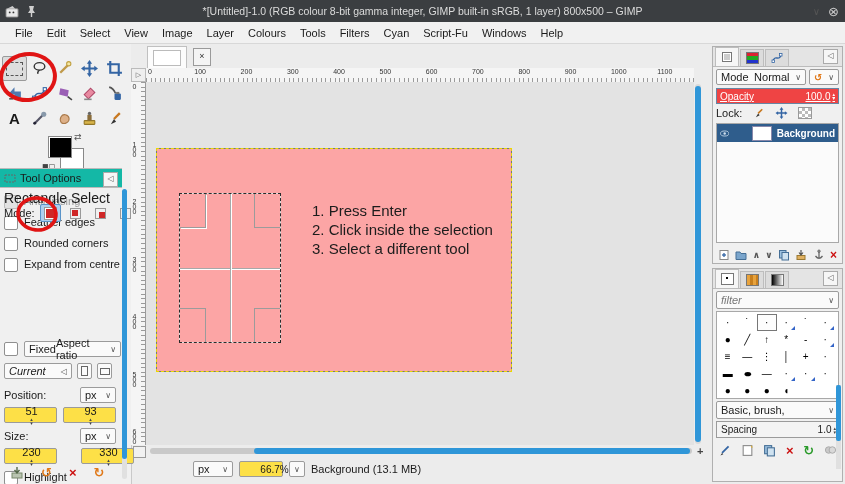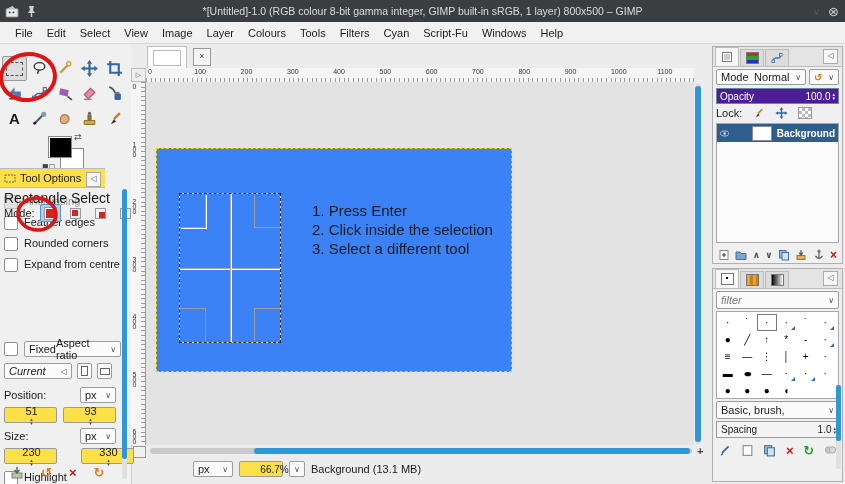--- a/index.html
+++ b/index.html
@@ -20,21 +20,21 @@
   .left-col{left:0;top:44px;width:131px;height:440px;background:#f0f0f0;border-right:1px solid #c9c9c9;}
   .tool-grid{position:absolute;left:2px;top:12px;width:126px;display:flex;flex-wrap:wrap;}
   .tool-btn{width:25px;height:25px;display:flex;align-items:center;justify-content:center;}
   .tool-btn.pressed{background:#dcdcdc;border:1px solid #9a9a9a;border-radius:2px;box-sizing:border-box;}
   .swatches{position:absolute;left:48px;top:92px;width:40px;height:36px;}
   .sw-fg{position:absolute;left:0;top:0;width:22px;height:20px;background:#000;border:1px solid #888;box-shadow:1px 1px 0 #fff inset;}
   .sw-bg{position:absolute;left:12px;top:12px;width:22px;height:20px;background:#fff;border:1px solid #888;}
   .sw-mini{position:absolute;left:-6px;top:26px;font-size:8px;color:#444;}
   .sw-swap{position:absolute;left:26px;top:-4px;font-size:9px;color:#555;}
   
-  .to-header{position:absolute;left:0px;top:124px;width:105px;height:20px;background:#fde047;border-top:1px solid #bbb;border-bottom:1px solid #bbb;display:flex;align-items:center;padding-left:4px;box-sizing:border-box;gap:4px;}
+  .to-header{position:absolute;left:0px;top:124px;width:122px;height:20px;background:#14b8a6;border-top:1px solid #bbb;border-bottom:1px solid #bbb;display:flex;align-items:center;padding-left:4px;box-sizing:border-box;gap:4px;}
   .detach-btn{position:absolute;right:4px;top:3px;width:13px;height:13px;border:1px solid #aaa;background:#f6f6f6;font-size:8px;line-height:12px;text-align:center;color:#666;}
   .to-body{position:absolute;left:0;top:144px;width:131px;height:296px;}
   .to-row{position:absolute;left:4px;}
   .chk{display:inline-block;width:12px;height:12px;border:1px solid #8f8f8f;background:#fff;border-radius:2px;vertical-align:middle;margin-right:6px;}
   .chk.disabled{background:#e2e2e2;border-color:#bbb;}
   .lbl-dis{color:#9a9a9a;}
   .dd{border:1px solid #9b9b9b;border-radius:2px;background:#fafafa;display:inline-flex;align-items:center;justify-content:space-between;box-sizing:border-box;padding:0 4px;height:16px;}
   .chev{font-size:8px;color:#555;}
   .spin{border:1px solid #9b9b9b;border-radius:2px;background:#fde047;display:inline-flex;align-items:center;justify-content:center;box-sizing:border-box;padding:0 2px 0 4px;height:16px;flex-direction:column;}
   .spin-ar{display:flex;flex-direction:column;font-size:5px;line-height:4px;color:#444;}
@@ -57,21 +57,21 @@
           background-image:repeating-linear-gradient(90deg,#9a9a9a 0 1px,transparent 1px 4.6px);
           background-size:100% 4px;background-position:0 bottom;background-repeat:no-repeat;display:flex;overflow:hidden;}
   .hruler span{width:46.3px;flex:none;font-size:7px;color:#333;padding-left:2px;box-sizing:border-box;}
   .ruler-corner{left:131px;top:68px;width:15px;height:14px;background:#efefef;border:1px solid #bbb;box-sizing:border-box;font-size:7px;text-align:center;line-height:12px;color:#555;}
   .vruler{left:131px;top:82px;width:15px;height:363px;background:#f5f5f5;border-right:1px solid #9a9a9a;
           background-image:repeating-linear-gradient(180deg,#9a9a9a 0 1px,transparent 1px 4.6px);
           background-size:4px 100%;background-position:right 0;background-repeat:no-repeat;
           display:flex;flex-direction:column;overflow:hidden;box-sizing:border-box;}
   .vruler span{height:57.5px;flex:none;font-size:7px;color:#333;writing-mode:vertical-lr;text-orientation:upright;letter-spacing:-2px;padding-top:1px;box-sizing:border-box;}
   .viewport{left:146px;top:82px;width:548px;height:363px;background:#e3e3e3;overflow:hidden;}
-  .canvas-img{position:absolute;left:10px;top:66px;width:354px;height:222px;background:#3b82f6;border:1px solid #777;}
+  .canvas-img{position:absolute;left:10px;top:66px;width:354px;height:222px;background:#fca5a5;border:1px solid #777;}
   .layer-ants{position:absolute;left:-1px;top:-1px;right:-1px;bottom:-1px;border:1px dashed #e8d800;pointer-events:none;}
   .sel-rect{position:absolute;left:22px;top:44px;width:100px;height:148px;border:1px solid #ddd;}
   .sel-ants{position:absolute;left:-1px;top:-1px;right:-1px;bottom:-1px;border:1px dashed #2a2a2a;}
   .sel-h{position:absolute;width:25px;height:33px;}
   .sel-h.tl{left:0;top:0;border-right:1px solid #9b9b9b;border-bottom:1px solid #9b9b9b;box-shadow:1px 1px 0 #fff;}
   .sel-h.tr{right:0;top:0;border-left:1px solid #9b9b9b;border-bottom:1px solid #9b9b9b;}
   .sel-h.bl{left:0;bottom:0;border-right:1px solid #9b9b9b;border-top:1px solid #9b9b9b;}
   .sel-h.br{right:0;bottom:0;border-left:1px solid #9b9b9b;border-top:1px solid #9b9b9b;}
   .sel-cl-h{position:absolute;left:0;right:0;top:50%;height:1px;background:#a8a8a8;box-shadow:0 1px 0 #fff;}
   .sel-cl-v{position:absolute;top:0;bottom:0;left:50%;width:1px;background:#a8a8a8;box-shadow:1px 0 0 #fff;}
@@ -83,21 +83,21 @@
   .qmask{left:133px;top:446px;width:11px;height:10px;border:1px solid #9a9a9a;background:#f1f1f1;}
   .navbtn{left:697px;top:446px;width:12px;height:12px;font-size:11px;line-height:11px;color:#444;font-weight:bold;}
   .statusbar{left:131px;top:456px;width:579px;height:26px;display:flex;align-items:center;gap:6px;padding-left:62px;box-sizing:border-box;}
   
   .right-col{left:710px;top:44px;width:135px;height:440px;background:#ececec;}
   .dlg{position:absolute;left:2px;width:131px;background:#f0f0f0;border:1px solid #b0b0b0;box-sizing:border-box;}
   .dtabs{display:flex;align-items:flex-end;height:19px;background:#e4e4e4;border-bottom:1px solid #bbb;padding-left:2px;gap:1px;position:relative;}
   .dtab{width:24px;height:17px;display:flex;align-items:center;justify-content:center;border:1px solid #bdbdbd;border-bottom:none;background:#dcdcdc;box-sizing:border-box;}
   .dtab.sel{background:#f6f6f6;height:19px;}
   .rowflex{display:flex;align-items:center;gap:3px;padding:2px 3px;}
-  .opacity-bar{position:relative;height:14px;margin:1px 3px;background:#4c1d95;border:1px solid #6685a3;color:#fff;display:flex;align-items:center;justify-content:space-between;padding:0 3px;font-size:10px;}
+  .opacity-bar{position:relative;height:14px;margin:1px 3px;background:#ef4444;border:1px solid #6685a3;color:#fff;display:flex;align-items:center;justify-content:space-between;padding:0 3px;font-size:10px;text-decoration:underline;}
   .layer-list{margin:2px 3px;background:#fbfbfb;border:1px solid #a8a8a8;height:118px;position:relative;}
   .layer-row{height:18px;background:#2f5d8c;color:#fff;display:flex;align-items:center;gap:5px;padding:0 3px;font-size:10px;}
   .layer-thumb{width:24px;height:13px;background:#fff;border:1px solid #88a;margin-left:18px;}
   .dlg-btns{display:flex;align-items:center;justify-content:space-between;padding:2px 5px;height:16px;}
   .checker{width:12px;height:10px;border:1px solid #999;background:repeating-conic-gradient(#bbb 0% 25%,#fff 0% 50%);background-size:6px 6px;}
   .combo{margin:2px 3px;height:16px;border:1px solid #9b9b9b;border-radius:2px;background:#fafafa;display:flex;align-items:center;justify-content:space-between;padding:0 4px;}
   .brush-name{font-style:italic;font-size:9px;padding:2px 4px;color:#222;}
   .brush-grid{position:relative;margin:1px 3px;background:#fff;border:1px solid #a8a8a8;height:88px;display:flex;flex-wrap:wrap;align-content:flex-start;overflow:hidden;padding:2px 0 0 1px;box-sizing:border-box;}
   .bcell{width:19.5px;height:17px;flex:none;display:flex;align-items:center;justify-content:center;font-size:10px;color:#000;position:relative;box-sizing:border-box;}
   .bcell.sel{border:1px solid #777;background:#fdfdfd;}

